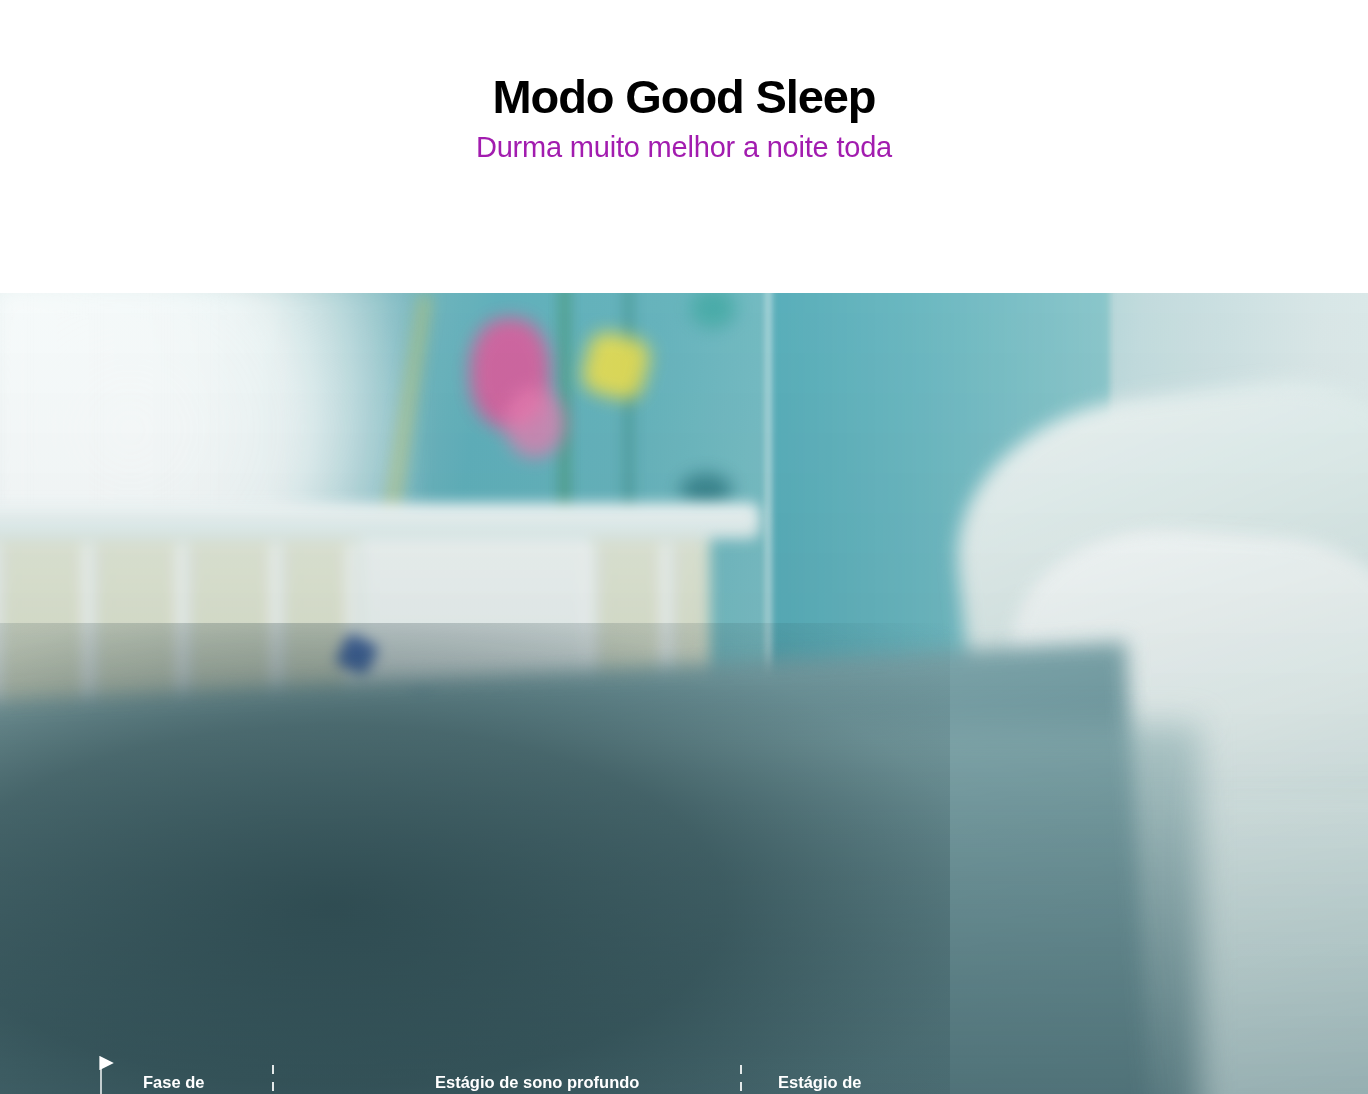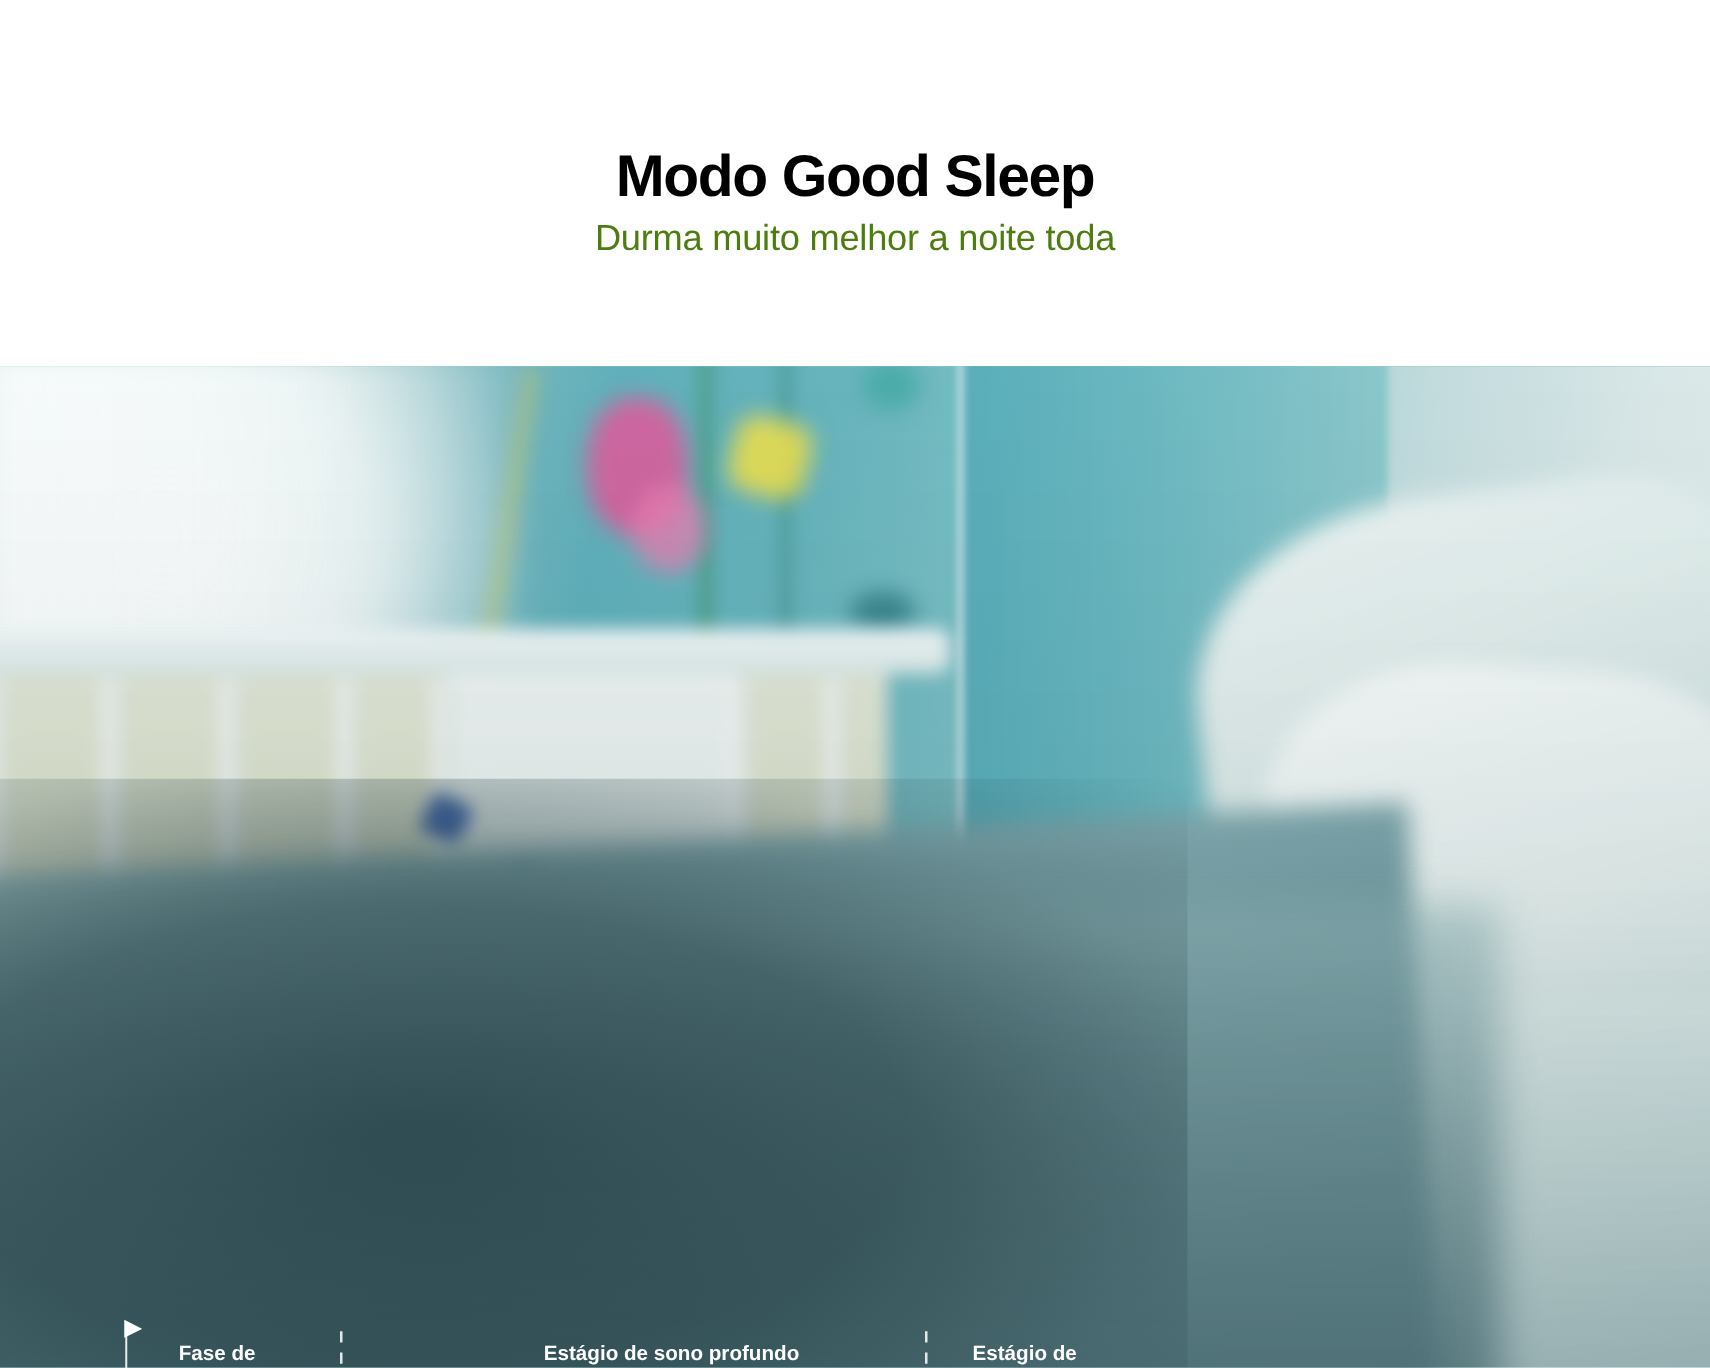--- a/index.html
+++ b/index.html
@@ -9,29 +9,29 @@
     font-family:"Liberation Sans", sans-serif;
     -webkit-font-smoothing:antialiased;
   }
   .page{position:relative;width:1368px;height:1094px;overflow:hidden;background:#fff;}
 
   
   .header{
     position:absolute;left:0;top:0;width:1368px;height:293px;
     background:#ffffff;
     display:flex;flex-direction:column;align-items:center;justify-content:flex-start;
-    padding-top:116px;box-sizing:border-box;
+    padding-top:72px;box-sizing:border-box;
   }
   .title{
     font-size:47px;font-weight:700;color:#000000;
     letter-spacing:-1.1px;line-height:1.05;margin:0;
     font-family:"Liberation Sans", sans-serif;
   }
   .subtitle{
-    font-size:29px;font-weight:400;color:#4d7c0f;
+    font-size:29px;font-weight:400;color:#a21caf;
     margin:10px 0 0 0;letter-spacing:-0.2px;line-height:1.15;
   }
 
   
   .photo{
     position:absolute;left:0;top:293px;width:1368px;height:801px;
     overflow:hidden;background:#6fb6c0;
   }
   .photo .bg{position:absolute;inset:0;}
 

